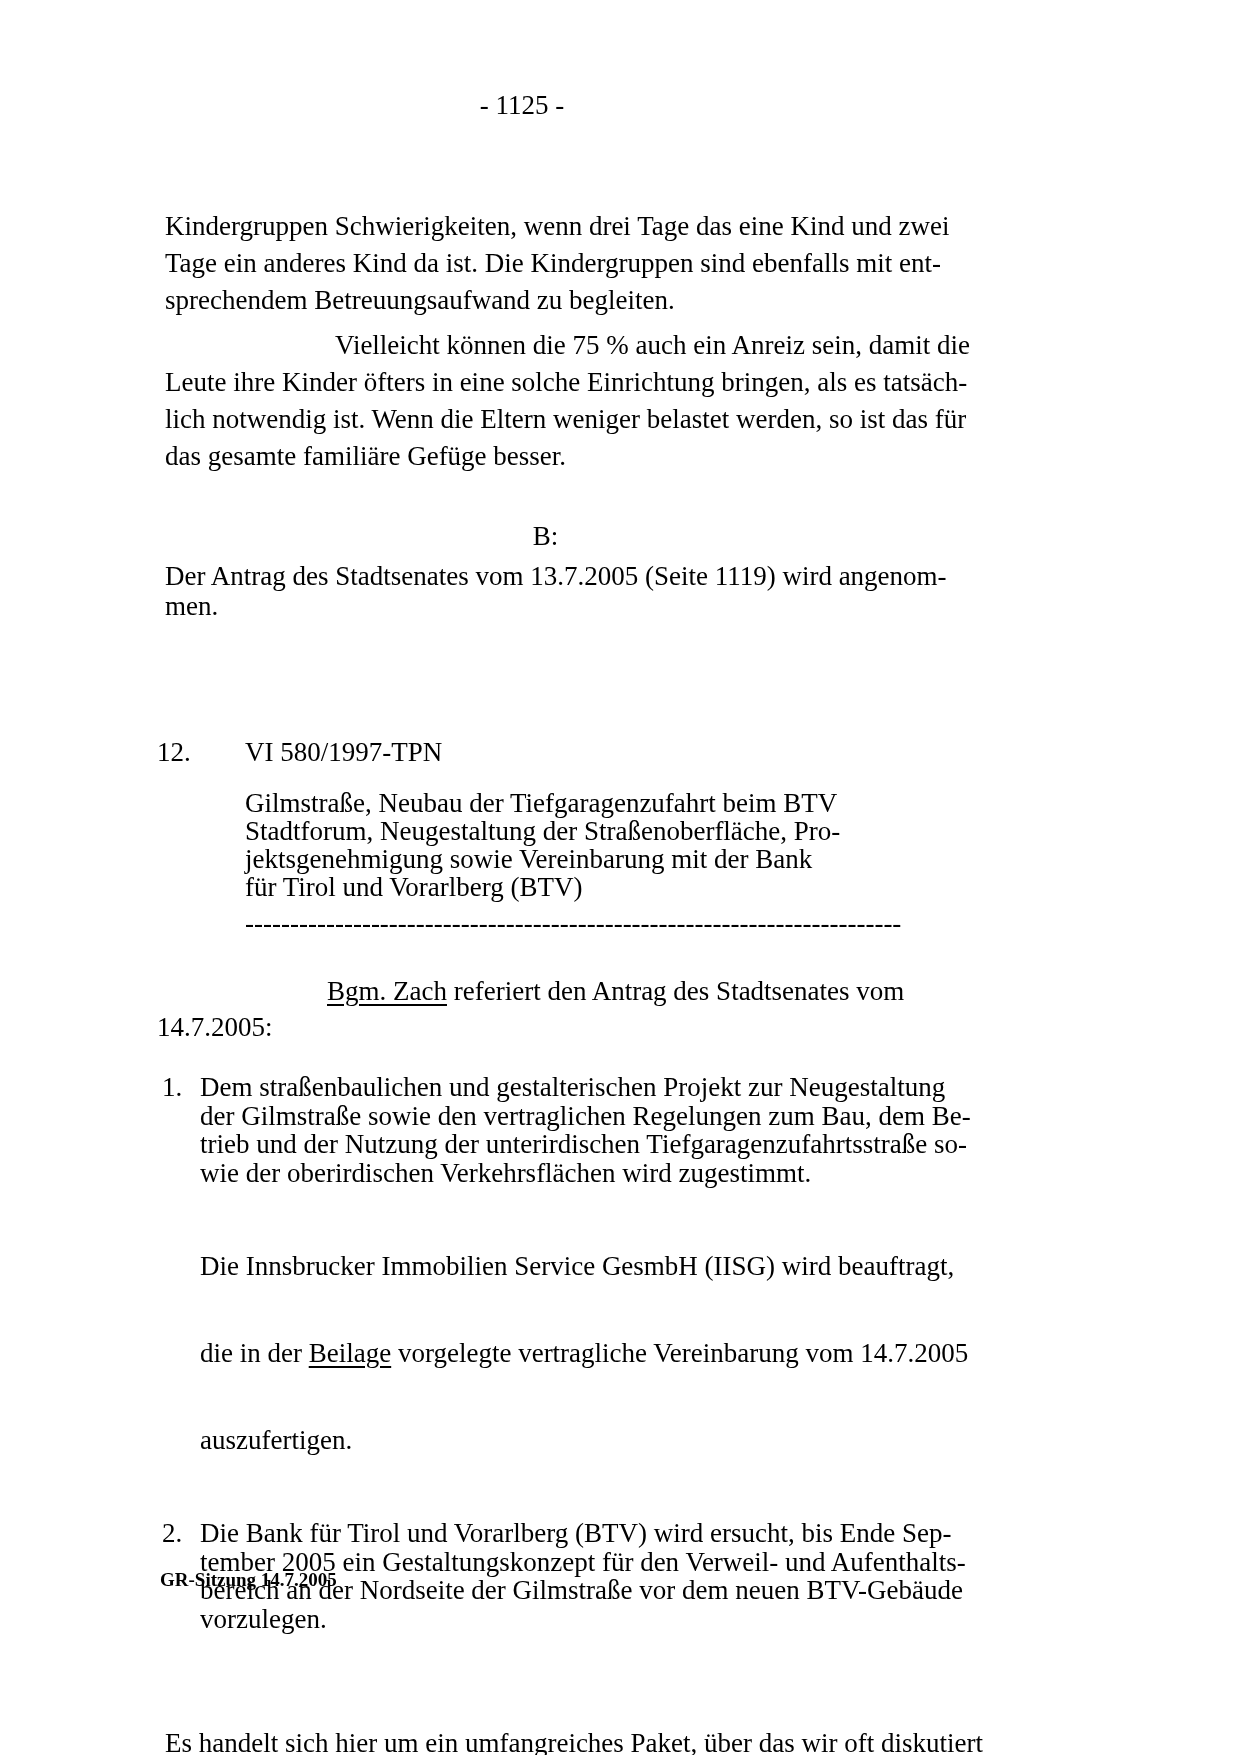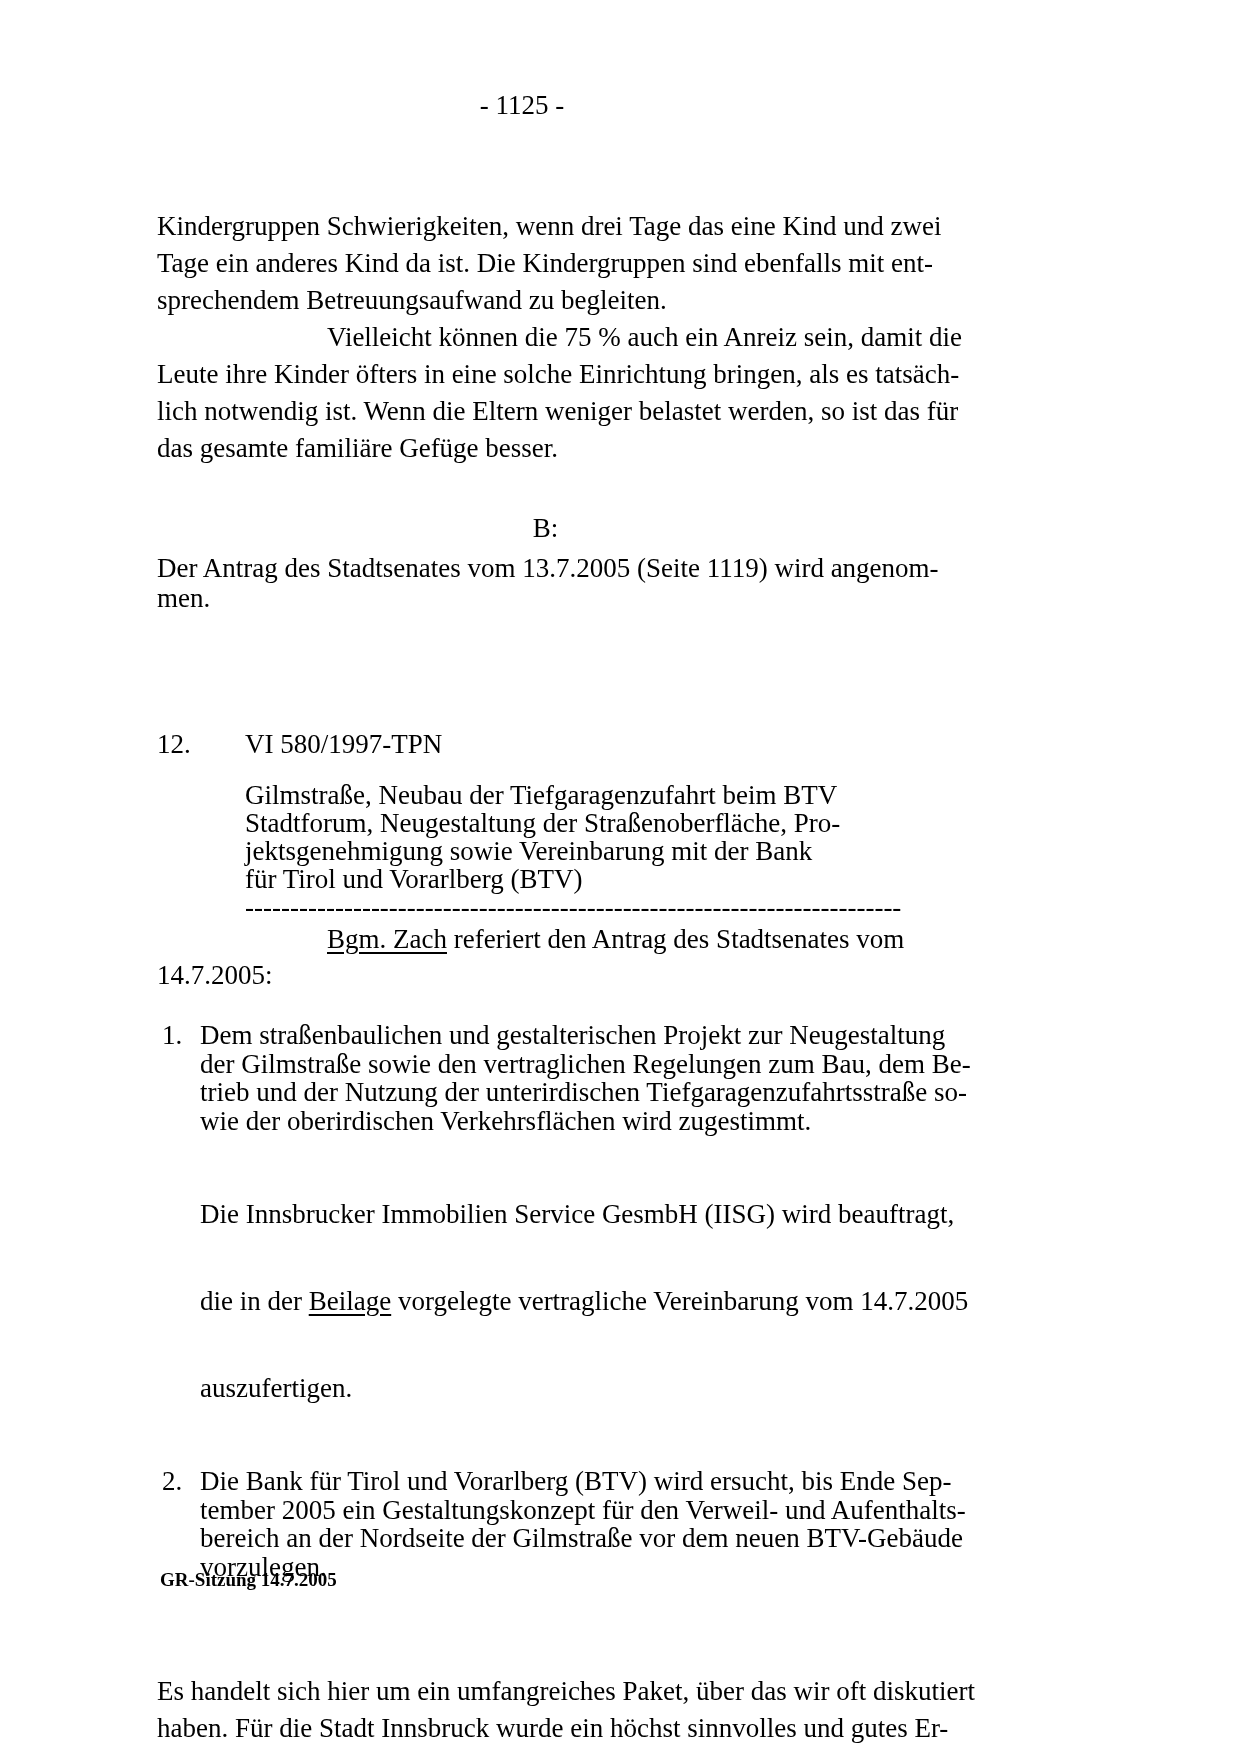--- a/index.html
+++ b/index.html
@@ -19,21 +19,21 @@
   }
   .page-number {
     padding-top: 88px;
     text-align: center;
     line-height: 34px;
   }
   .content {
     padding: 0 110px 0 157px;
   }
   .para {
-    margin: 0;
+    margin: 8px;
     white-space: pre;
   }
   .lh37 { line-height: 37px; }
   .lh30 { line-height: 30px; }
   .p1 { margin-top: 86px; }
   .indent { text-indent: 170px; }
   .b-label {
     margin-top: 44px;
     line-height: 34px;
     text-align: center;
@@ -48,21 +48,21 @@
   .item-title {
     margin-left: 88px;
     margin-top: 21px;
     line-height: 28px;
   }
   .divider {
     margin-left: 88px;
     line-height: 28px;
     white-space: pre;
   }
-  .referent { line-height: 36px; }
+  .referent { line-height: 36px; margin-top: 36px; }
   .ref-line1 { padding-left: 170px; }
   .underline {
     text-decoration: underline;
     text-underline-offset: 4px;
   }
   .list { margin-top: 28px; }
   .li {
     display: flex;
     line-height: 28.5px;
   }

